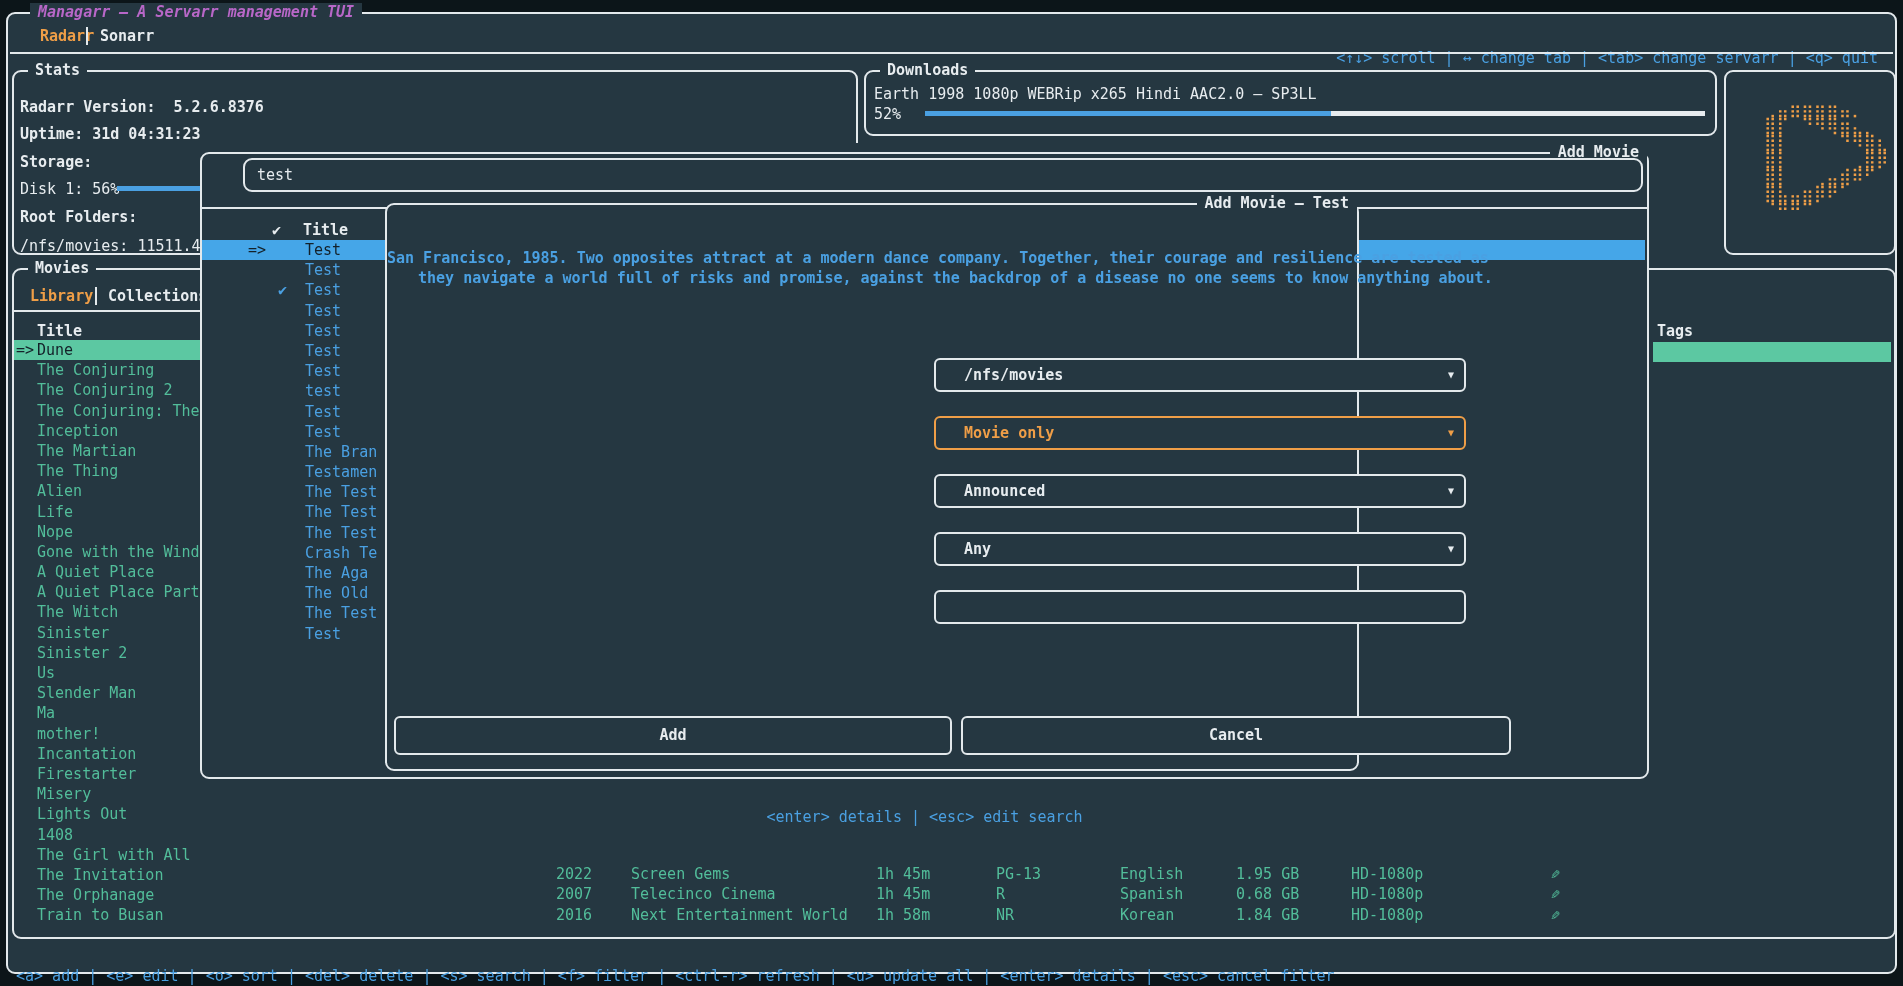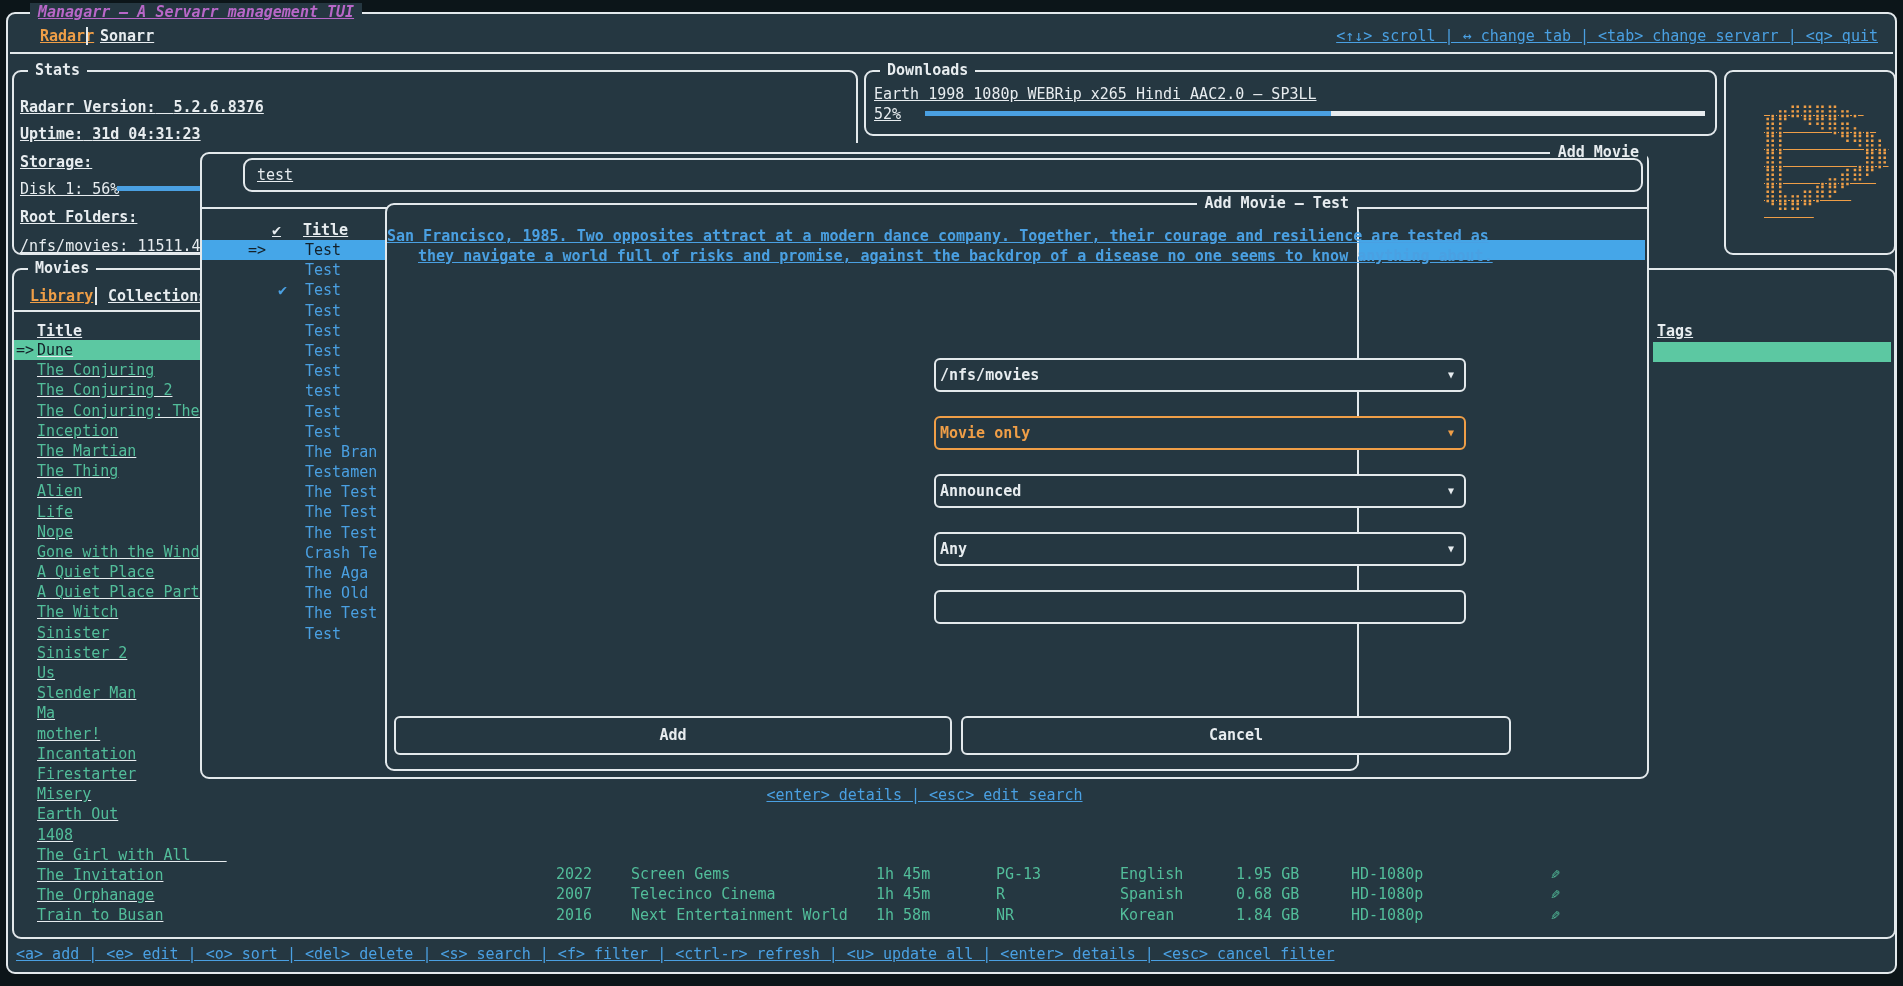--- a/index.html
+++ b/index.html
@@ -5,44 +5,44 @@
   :root{
     --bg:#253741; --outside:#0c1519; --white:#e7ecef; --blue:#4aa0e2;
     --teal:#52bd9a; --orange:#ef9e47; --purple:#b867c8;
     --selblue:#45a6e8; --selteal:#5cc8a2; --dark:#142129; --border:#e3e9ec;
   }
   *{box-sizing:border-box;}
   body{margin:0;background:var(--outside);width:1903px;height:986px;
        font-family:"DejaVu Sans Mono",monospace;}
   .stage{position:relative;width:1903px;height:986px;overflow:hidden;
          background:var(--outside);color:var(--white);font-size:15px;}
-  .abs{position:absolute;text-decoration:underline;}
+  .abs{position:absolute;}
   .b{font-weight:bold;}
-  .blue{color:var(--blue);} .orange{color:var(--orange);text-align:center;}
+  .blue{color:var(--blue);margin-top:22px;} .orange{color:var(--orange);text-align:center;}
   .panel{position:absolute;border:2px solid var(--border);border-radius:9px;}
   .opaque{background:var(--bg);}
   .legend{position:absolute;top:-11px;left:14px;background:var(--bg);
           padding:0 7px;font-weight:bold;color:var(--white);white-space:pre;}
   .legend-center{position:absolute;top:-11px;left:0;width:100%;text-align:right;pointer-events:none;}
   .legend-center>span{background:var(--bg);padding:0 8px;font-weight:bold;}
   .vsep{position:absolute;width:2px;background:var(--border);}
   .line{height:20px;line-height:20px;white-space:pre;}
   .lrow{height:20.2px;line-height:20.2px;white-space:pre;position:relative;
         color:var(--teal);padding-left:23px;overflow:hidden;}
   .lrow.selected{background:var(--selteal);color:var(--dark);}
   .lrow.selected .arr{position:absolute;left:2px;}
   .rrow{height:20.2px;line-height:20.2px;white-space:pre;position:relative;
         color:var(--blue);overflow:hidden;}
   .rrow .rtitle{position:absolute;left:103px;}
   .rrow .rcheck{position:absolute;left:76px;}
   .rrow .rarrow{position:absolute;left:46px;}
   .rrow.selected{background:var(--selblue);color:var(--dark);}
   .fieldbox{position:absolute;left:932px;width:532px;height:34px;
             border:2px solid var(--border);border-radius:6px;
-            line-height:30px;padding-left:4px;font-weight:bold;color:var(--white);
+            line-height:30px;padding-left:28px;font-weight:bold;color:var(--white);
             background:var(--bg);white-space:pre;}
   .fieldbox .dd{position:absolute;right:10px;top:0;font-size:10px;line-height:30px;}
   .fieldlabel{position:absolute;left:500px;width:418px;text-align:right;
               line-height:34px;color:var(--blue);white-space:pre;}
   .frow.focused .fieldbox{border-color:var(--orange);color:var(--orange);}
   .btn{position:absolute;height:39px;border:2px solid var(--border);border-radius:6px;
        background:var(--bg);color:var(--white);font-weight:bold;text-align:center;
        line-height:35px;cursor:pointer;}
   .bcol{position:absolute;white-space:pre;color:var(--teal);}
   .c-year{left:542px;} .c-studio{left:617px;} .c-runtime{left:862px;}
@@ -134,21 +134,21 @@
     <div class="lrow">The Witch</div>
     <div class="lrow">Sinister</div>
     <div class="lrow">Sinister 2</div>
     <div class="lrow">Us</div>
     <div class="lrow">Slender Man</div>
     <div class="lrow">Ma</div>
     <div class="lrow">mother!</div>
     <div class="lrow">Incantation</div>
     <div class="lrow">Firestarter</div>
     <div class="lrow">Misery</div>
-    <div class="lrow">Earth Out</div>
+    <div class="lrow">Lights Out</div>
     <div class="lrow">1408</div>
     <div class="lrow">The Girl with All the</div>
     <div class="lrow">The Invitation</div>
     <div class="lrow">The Orphanage</div>
     <div class="lrow">Train to Busan</div>
   </div>
 
   <div class="abs" style="left:14px;top:865px;width:1878px;height:20px;">
     <span class="bcol c-year">2022</span>
     <span class="bcol c-studio">Screen Gems</span>

